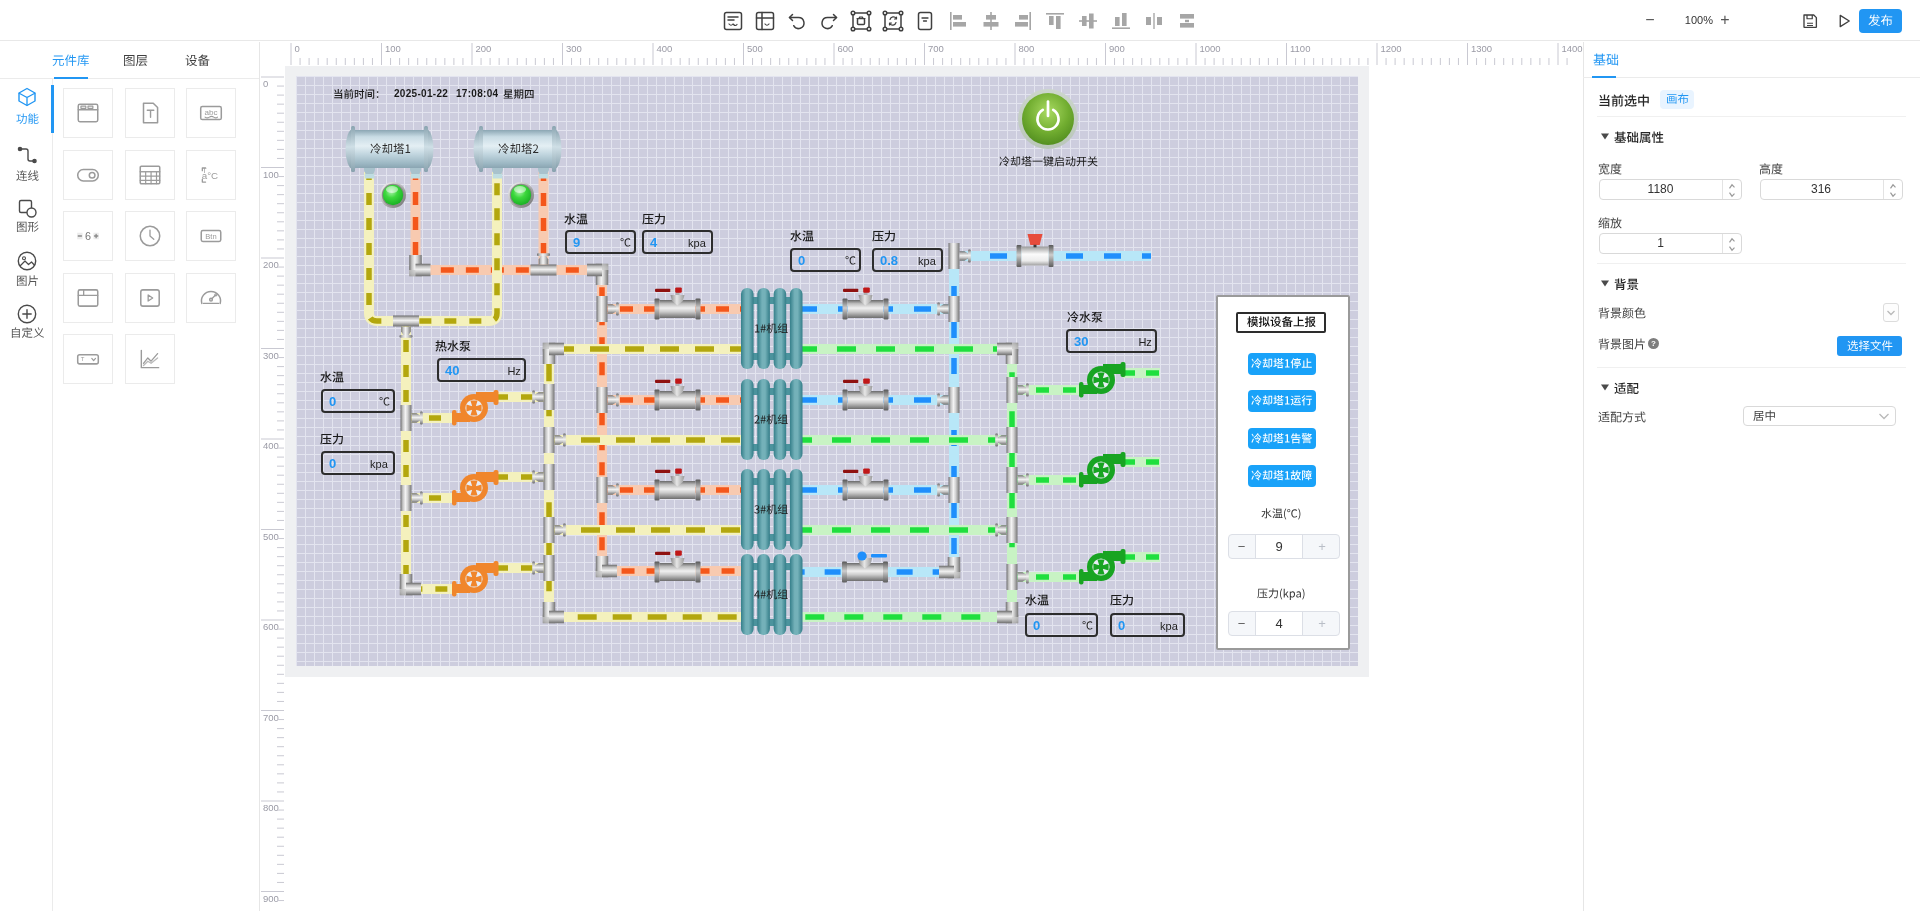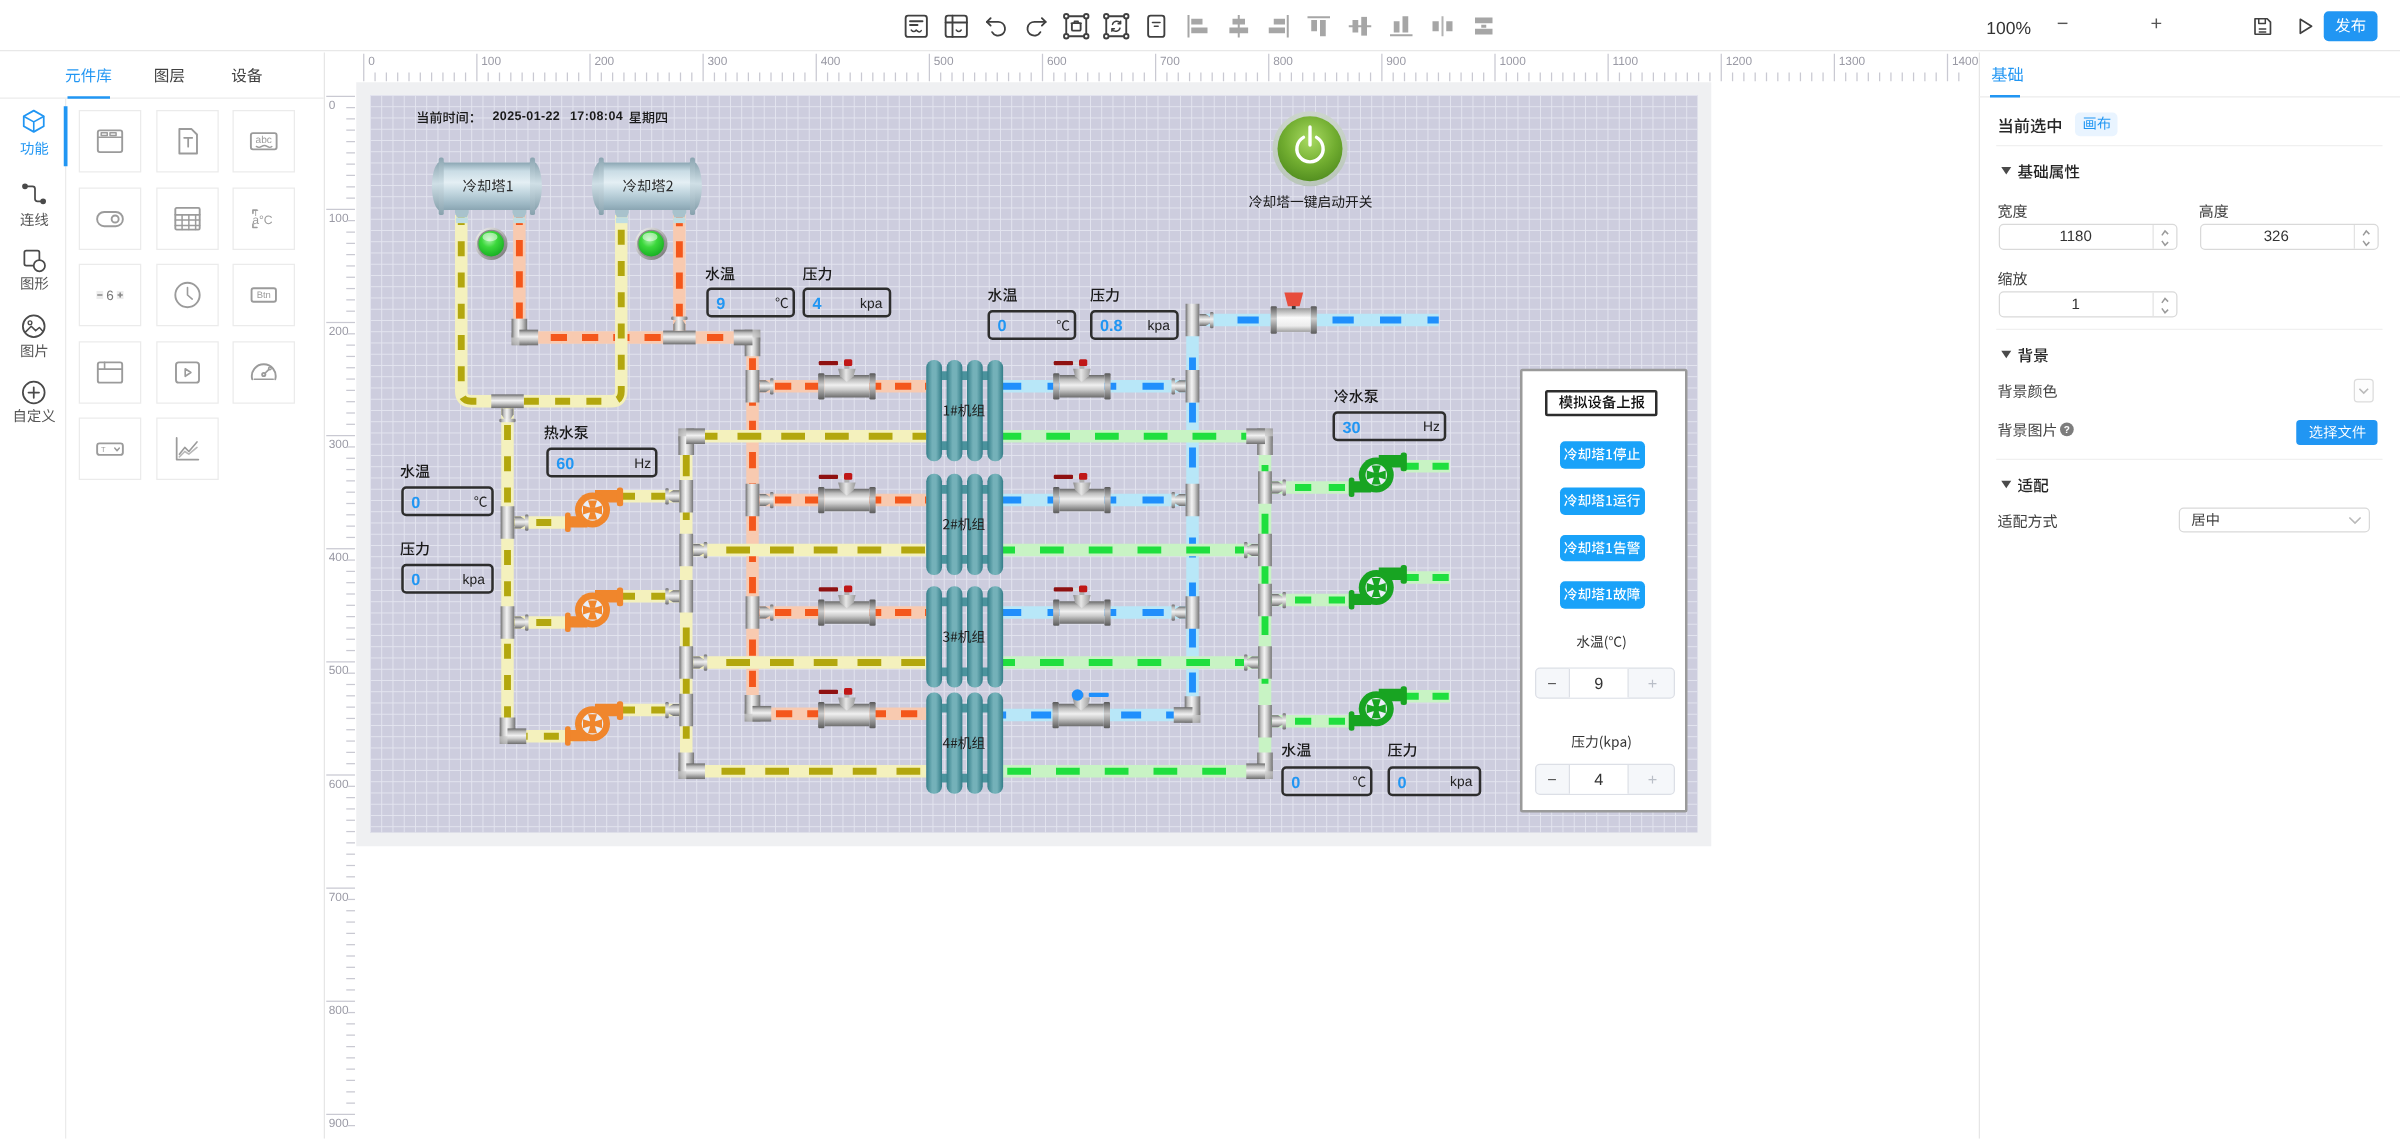--- a/index.html
+++ b/index.html
@@ -98,21 +98,21 @@
       <rect x="11.2" y="4" width="1.6" height="16" opacity=".85"></rect>
       <rect x="4" y="8" width="5" height="8"></rect>
       <rect x="15" y="8" width="5" height="8"></rect>
     </svg>
     <svg class="abs" style="left:1175px;top:9px" width="24" height="24" viewBox="0 0 24 24" fill="#a6a6a6">
       <rect x="5" y="5" width="14" height="4.6"></rect>
       <rect x="5" y="14" width="14" height="4.6"></rect>
       <rect x="10" y="10.8" width="4" height="2.4"></rect>
     </svg>
     <div class="abs" style="left:1642px;top:12px;width:16px;height:16px;color:#555;font-size:16px;text-align:center;line-height:15px">−</div>
-    <div class="abs" style="left:1582px;top:14px;width:50px;text-align:center;font-size:14px;color:#333">100%</div>
+    <div class="abs" style="left:1663px;top:14px;width:50px;text-align:right;font-size:11px;color:#333">100%</div>
     <div class="abs" style="left:1717px;top:12px;width:16px;height:16px;color:#555;font-size:16px;text-align:center;line-height:16px">+</div>
     <svg class="abs" style="left:1801px;top:12px" width="18" height="18" viewBox="0 0 24 24" fill="none" stroke="#404040" stroke-width="1.8" stroke-linejoin="round">
       <path d="M4 4h13l3.5 3.5V20a.5.5 0 0 1-.5.5H4.5a.5.5 0 0 1-.5-.5V4z"></path>
       <path d="M8 4v5h7V4M8 15h8M8 18h8" stroke-width="1.6"></path>
     </svg>
     <svg class="abs" style="left:1835px;top:12px" width="18" height="18" viewBox="0 0 24 24" fill="none" stroke="#404040" stroke-width="1.8" stroke-linejoin="round">
       <path d="M7 4.5 19 12 7 19.5z"></path>
     </svg>
     <div class="abs" style="left:1859px;top:9px;width:43px;height:24px;background:#2196f3;border-radius:4px"></div>
     <svg class="zh" style="position:absolute;left:1867.0px;top:12.0px;overflow:visible" width="27" height="18" fill="#fff">
@@ -913,21 +913,21 @@
   </svg>
 <div class="inbox" style="left:872px;top:248px;width:71px;height:24px"></div>
 <div class="bval" style="left:880px;top:253px">0.8</div>
 <div class="bunit" style="left:918.1px;top:254.5px">kpa</div>
 <svg class="zh" style="position:absolute;left:434.0px;top:338.0px;overflow:visible" width="38" height="17" fill="#1a1a1a">
     <use href="#gM70ed" transform="translate(1.0 12.48) scale(0.01200 -0.01200)"></use>
     <use href="#gM6c34" transform="translate(13.0 12.48) scale(0.01200 -0.01200)"></use>
     <use href="#gM6cf5" transform="translate(25.0 12.48) scale(0.01200 -0.01200)"></use>
   </svg>
 <div class="inbox" style="left:437px;top:358px;width:89px;height:24px"></div>
-<div class="bval" style="left:445px;top:363px">60</div>
+<div class="bval" style="left:445px;top:363px">40</div>
 <div class="bunit" style="left:507.4px;top:364.5px">Hz</div>
 <svg class="zh" style="position:absolute;left:319.0px;top:369.0px;overflow:visible" width="26" height="17" fill="#1a1a1a">
     <use href="#gM6c34" transform="translate(1.0 12.48) scale(0.01200 -0.01200)"></use>
     <use href="#gM6e29" transform="translate(13.0 12.48) scale(0.01200 -0.01200)"></use>
   </svg>
 <div class="inbox" style="left:321px;top:389px;width:74px;height:24px"></div>
 <div class="bval" style="left:329px;top:394px">0</div>
 <svg class="zh" style="position:absolute;left:378.0px;top:393.6px;overflow:visible" width="13" height="15" fill="#222">
     <use href="#gR2103" transform="translate(1.0 11.44) scale(0.01100 -0.01100)"></use>
   </svg>
@@ -1212,21 +1212,21 @@
     <use href="#gR9ad8" transform="translate(1.0 12.48) scale(0.01200 -0.01200)"></use>
     <use href="#gR5ea6" transform="translate(13.0 12.48) scale(0.01200 -0.01200)"></use>
   </svg>
 <div class="abs" style="left:1599.0px;top:179.0px;width:143px;height:21px;border:1px solid #d9d9d9;border-radius:4px;background:#fff"></div>
 <div class="abs" style="left:1599.0px;top:179.0px;width:123px;height:21px;line-height:21px;text-align:center;font-size:12px;color:#333">1180</div>
 <div class="abs" style="left:1722.0px;top:180.0px;width:1px;height:19px;background:#e3e3e3"></div>
 <svg class="abs" style="left:1723.0px;top:180.0px" width="18" height="19" fill="none" stroke="#9a9a9a" stroke-width="1.2">
     <path d="M6.5 8.3 9 4.8 l2.5 2.5M6.5 12.7 9 16.2l2.5 -2.5"></path>
   </svg>
 <div class="abs" style="left:1759.5px;top:179.0px;width:143px;height:21px;border:1px solid #d9d9d9;border-radius:4px;background:#fff"></div>
-<div class="abs" style="left:1759.5px;top:179.0px;width:123px;height:21px;line-height:21px;text-align:center;font-size:12px;color:#333">326</div>
+<div class="abs" style="left:1759.5px;top:179.0px;width:123px;height:21px;line-height:21px;text-align:center;font-size:12px;color:#333">316</div>
 <div class="abs" style="left:1882.5px;top:180.0px;width:1px;height:19px;background:#e3e3e3"></div>
 <svg class="abs" style="left:1883.5px;top:180.0px" width="18" height="19" fill="none" stroke="#9a9a9a" stroke-width="1.2">
     <path d="M6.5 8.3 9 4.8 l2.5 2.5M6.5 12.7 9 16.2l2.5 -2.5"></path>
   </svg>
 <svg class="zh" style="position:absolute;left:1597.0px;top:215.0px;overflow:visible" width="26" height="17" fill="#404040">
     <use href="#gR7f29" transform="translate(1.0 12.48) scale(0.01200 -0.01200)"></use>
     <use href="#gR653e" transform="translate(13.0 12.48) scale(0.01200 -0.01200)"></use>
   </svg>
 <div class="abs" style="left:1599.0px;top:233.0px;width:143px;height:21px;border:1px solid #d9d9d9;border-radius:4px;background:#fff"></div>
 <div class="abs" style="left:1599.0px;top:233.0px;width:123px;height:21px;line-height:21px;text-align:center;font-size:12px;color:#333">1</div>

